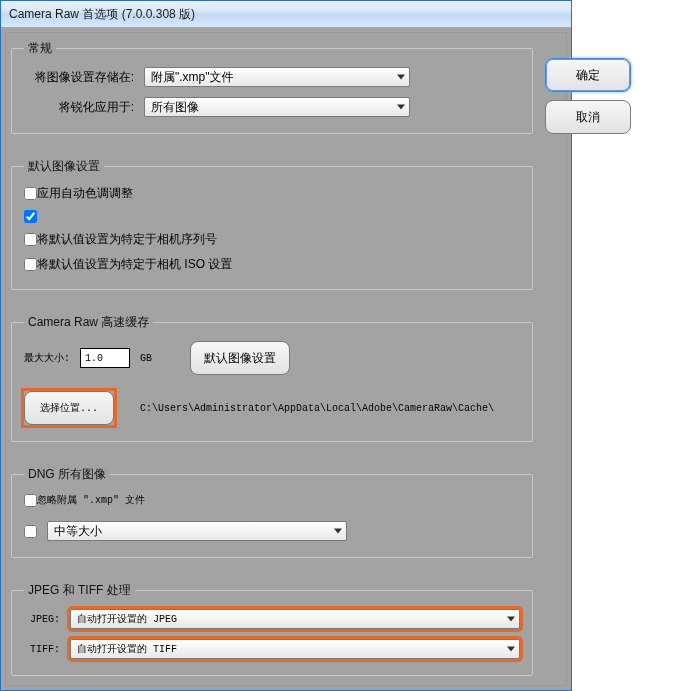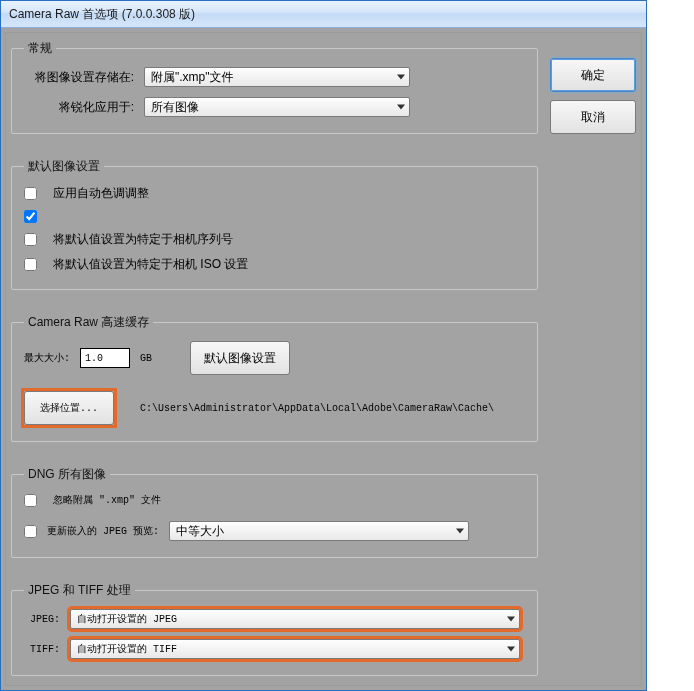--- a/index.html
+++ b/index.html
@@ -6,21 +6,21 @@
     margin: 0;
     padding: 0;
     width: 694px;
     height: 691px;
     font-family: "SimSun", "Songti SC", Arial, sans-serif;
     font-size: 12px;
     background: #fff;
     overflow: hidden;
   }
   .window {
-    width: 647px;
+    width: 572px;
     height: 691px;
     border: 1px solid #2a6fbf;
     box-sizing: border-box;
     display: flex;
     flex-direction: column;
     justify-content: flex-end;
   }
   .titlebar {
     height: 26px;
     background: linear-gradient(#e9f2fd, #d7e7fa 40%, #c4dbf5 50%, #d5e6f9);
@@ -105,34 +105,34 @@
     width: 0; height: 0;
     border-left: 4px solid transparent;
     border-right: 4px solid transparent;
     border-top: 5px solid #333;
   }
   
   .chk-row {
     display: flex;
     align-items: center;
     margin-bottom: 8px;
-    gap: 16px;
+    gap: 0;
   }
   .chk-row:last-child { margin-bottom: 0; }
   input[type=checkbox] {
     width: 13px; height: 13px;
     margin: 0;
   }
   
   .btn {
     height: 22px;
     min-width: 72px;
     background: linear-gradient(#f7f7f7,#e2e2e2);
     border: 1px solid #7a7a7a;
-    border-radius: 3px;
+    border-radius: 8px;
     font-size: 12px;
     display: inline-flex;
     align-items: center;
     justify-content: center;
     padding: 16px 10px;
     cursor: pointer;
     font-family: inherit;
   }
   .btn.default {
     box-shadow: 0 0 0 1px #5a9de0 inset, 0 0 3px #6fb0ec;
@@ -228,21 +228,20 @@
         </fieldset>
 
         <fieldset class="group">
           <legend class="mono">DNG 所有图像</legend>
           <div class="chk-row" style="margin-bottom:14px">
             <input type="checkbox" style="">
             <span class="mono">忽略附属 ".xmp" 文件</span>
           </div>
           <div class="row">
             <input type="checkbox" style="">
-            <span class="mono">更新嵌入的 JPEG 预览:</span>
             <div class="dropdown" style="width:300px">
               <span>中等大小</span>
               <span class="arrow"></span>
             </div>
           </div>
         </fieldset>
 
         <fieldset class="group" style="margin-bottom:0">
           <legend class="mono">JPEG 和 TIFF 处理</legend>
           <div class="row">

